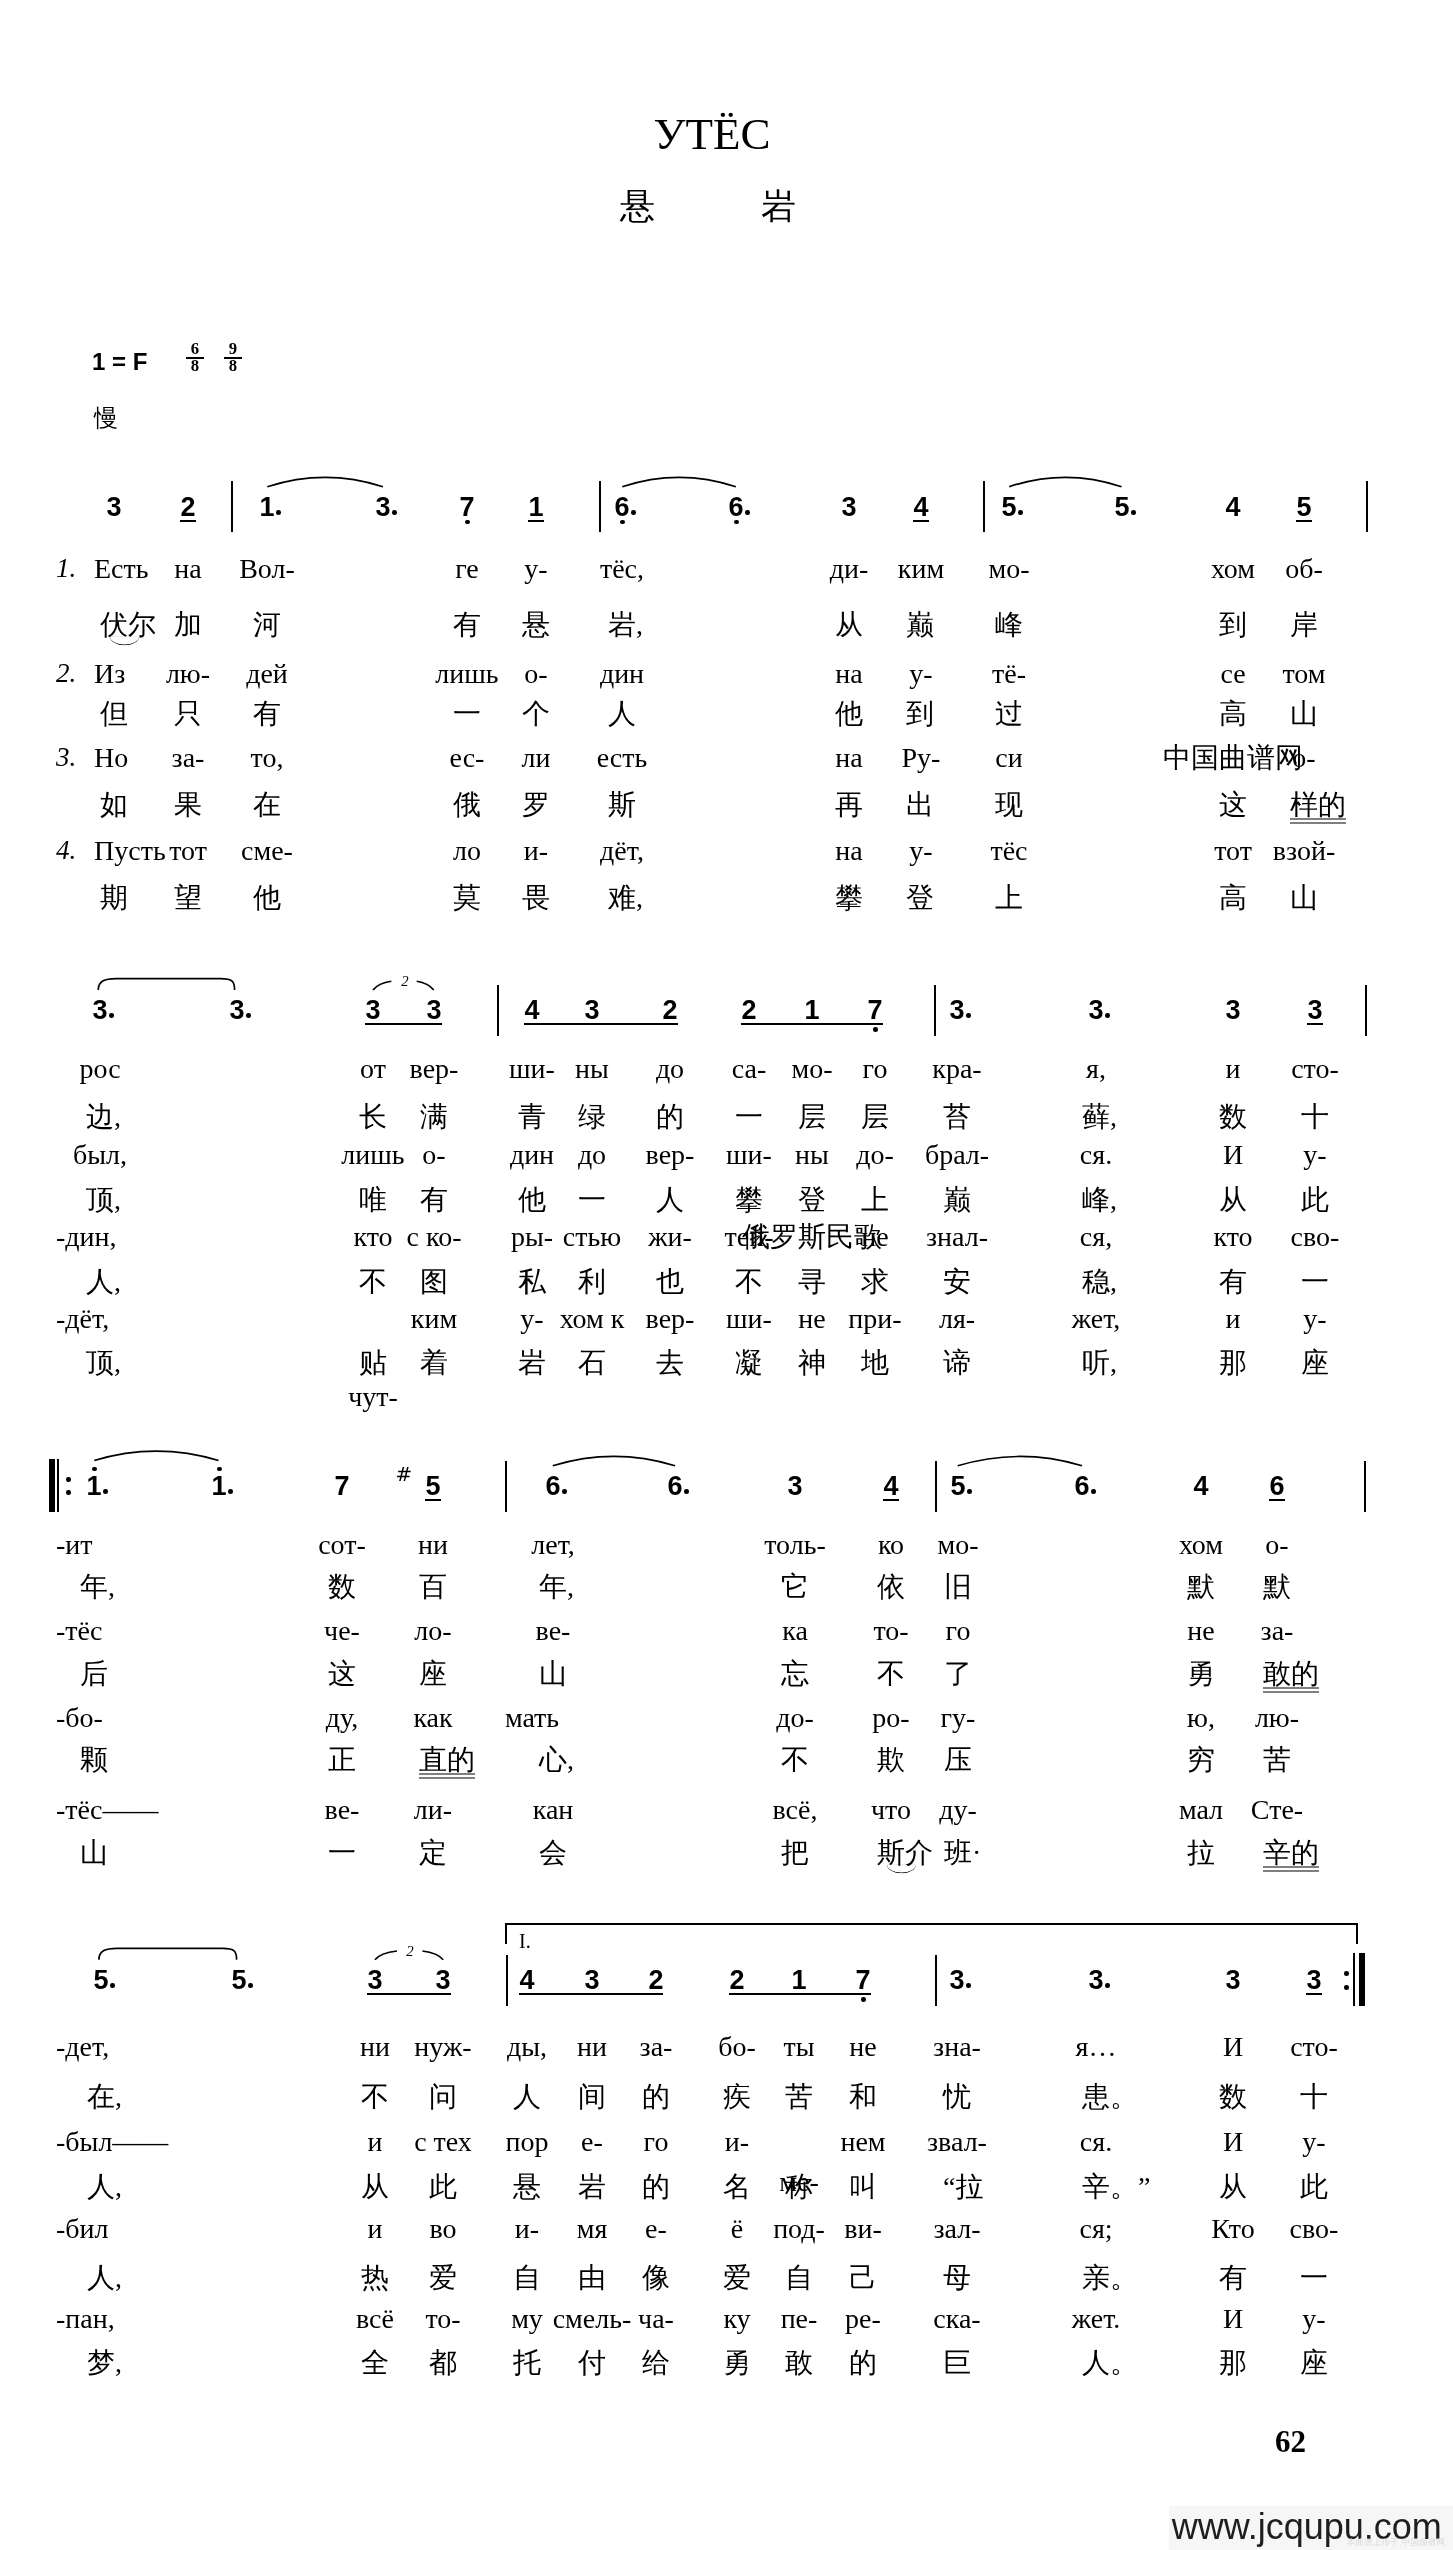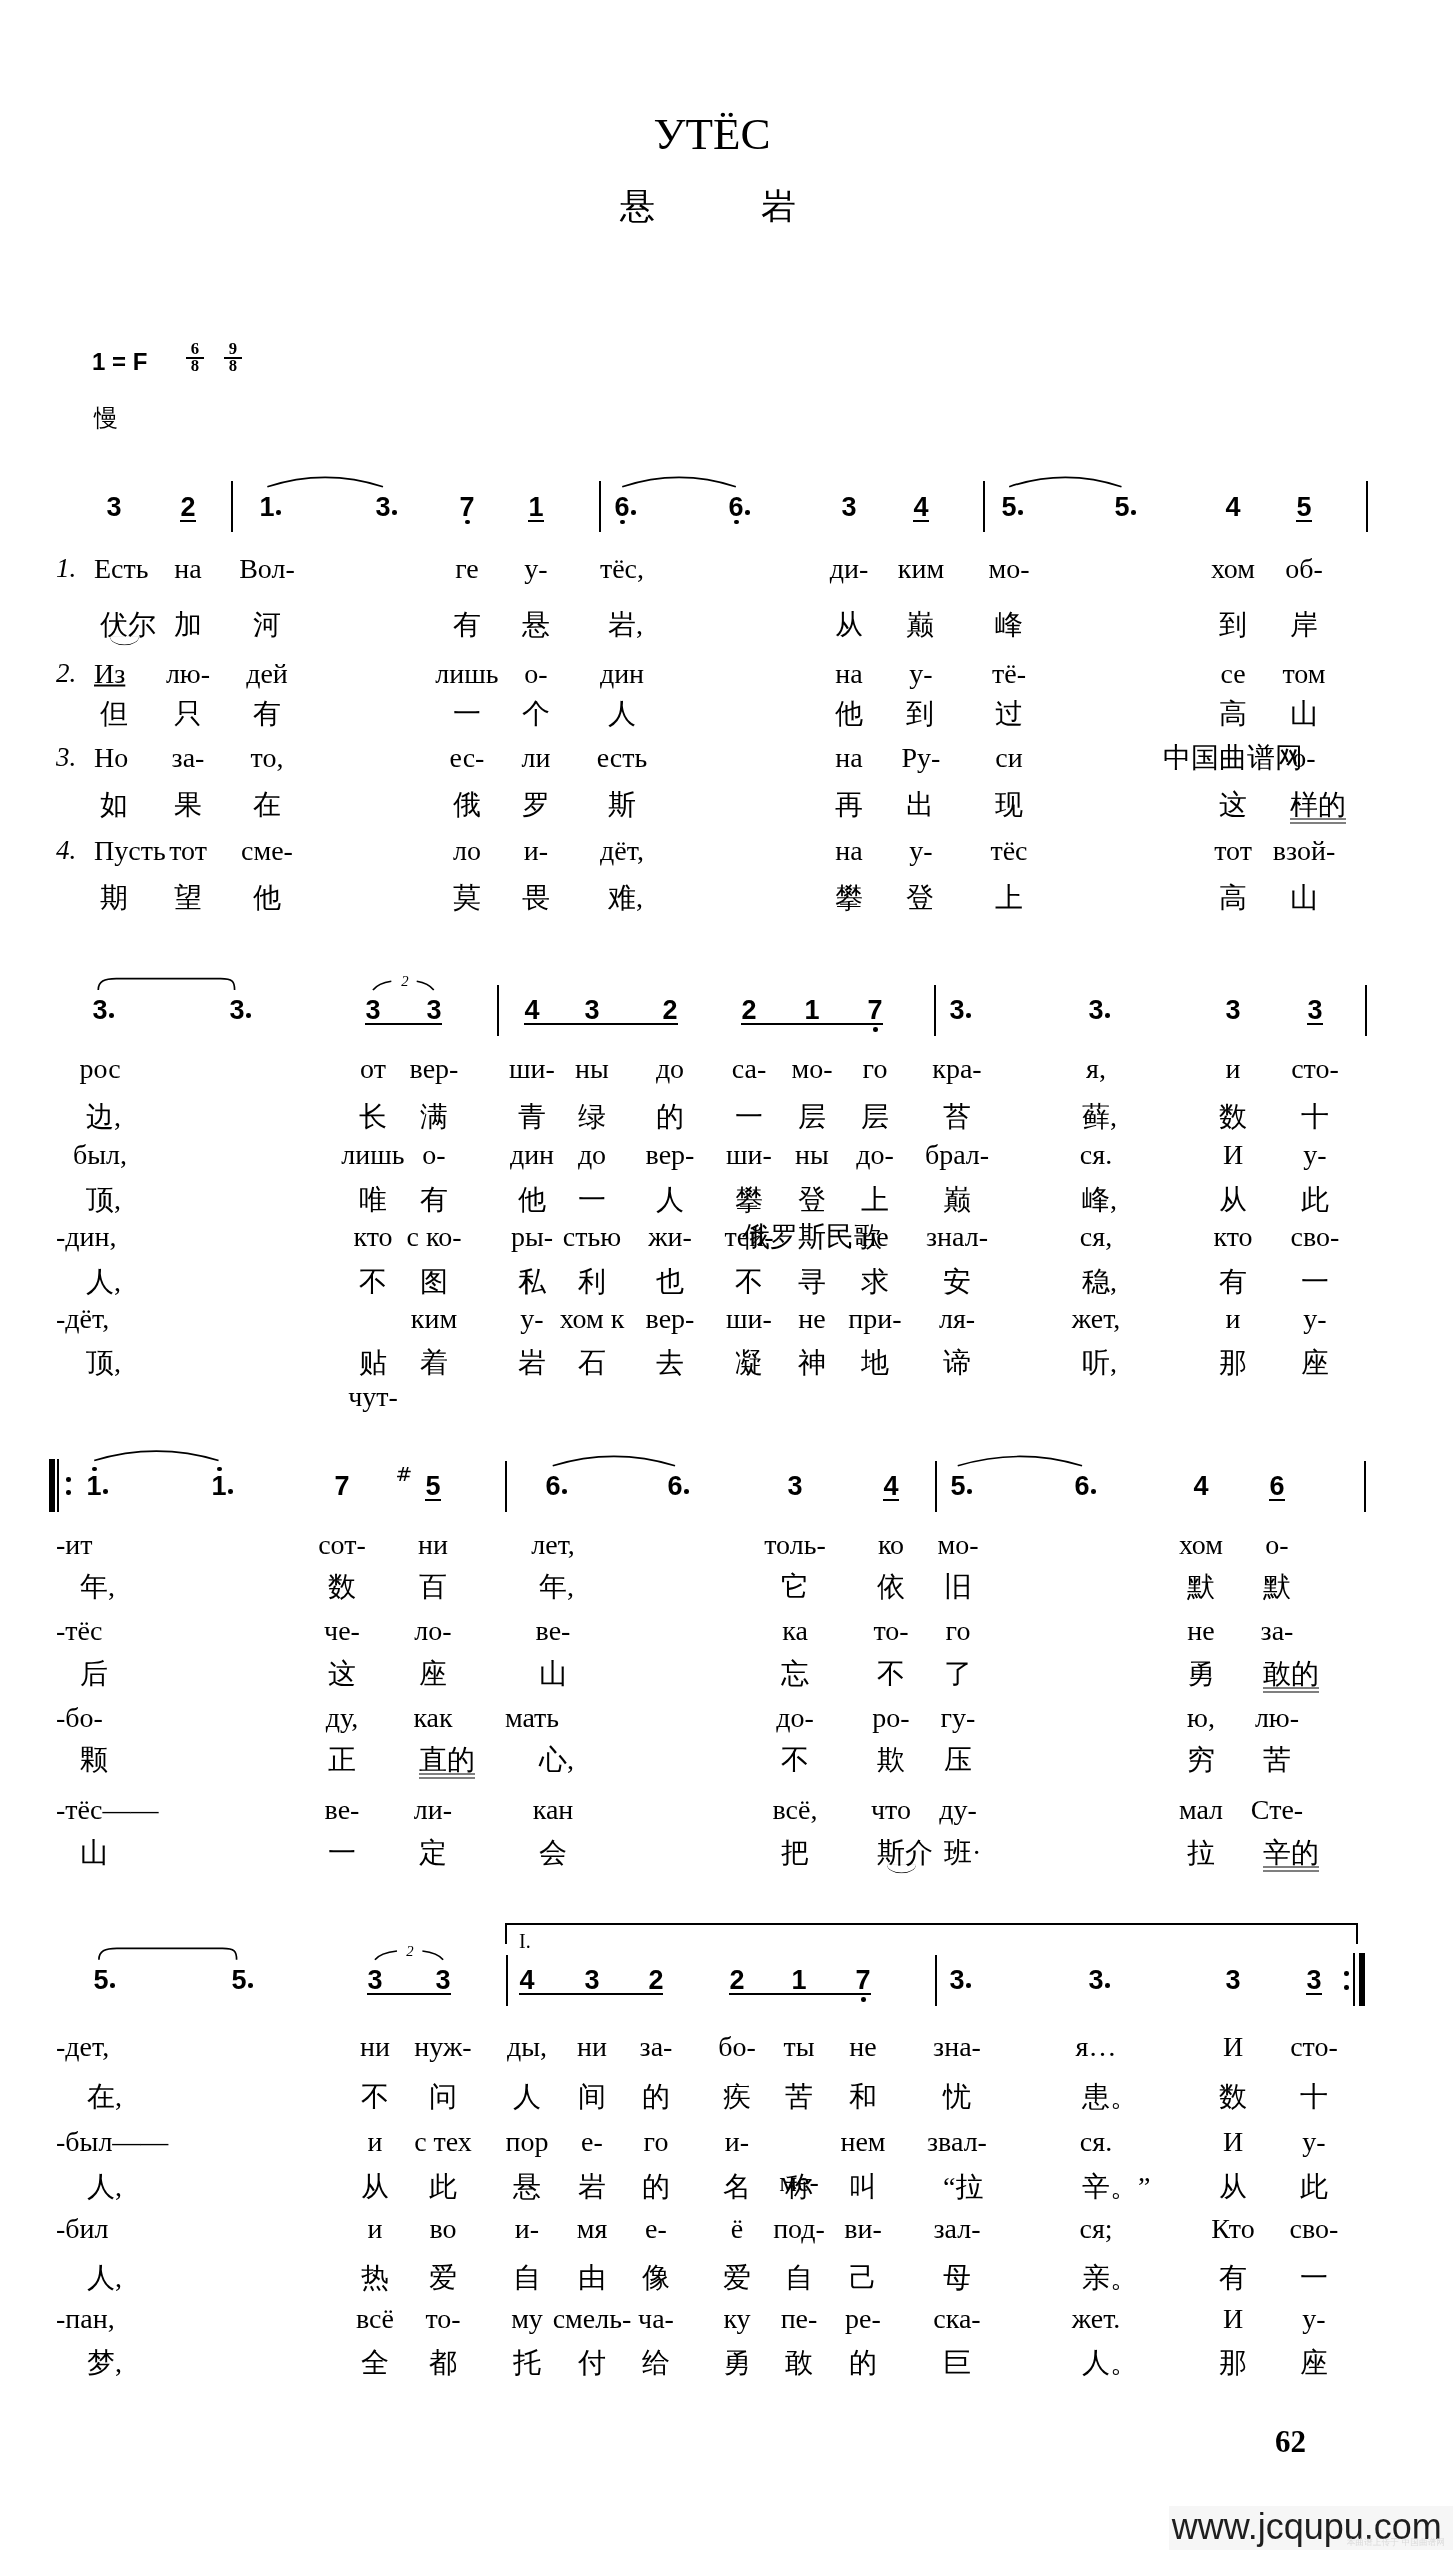--- a/index.html
+++ b/index.html
@@ -161,21 +161,21 @@
         <div class="lyric zh" style="left: 253px; top: 624px;">河</div>
         <div class="lyric zh" style="left: 453px; top: 624px;">有</div>
         <div class="lyric zh" style="left: 522px; top: 624px;">悬</div>
         <div class="lyric zh" style="left: 608px; top: 624px;">岩,</div>
         <div class="lyric zh" style="left: 835px; top: 624px;">从</div>
         <div class="lyric zh" style="left: 906px; top: 624px;">巅</div>
         <div class="lyric zh" style="left: 995px; top: 624px;">峰</div>
         <div class="lyric zh" style="left: 1219px; top: 624px;">到</div>
         <div class="lyric zh" style="left: 1290px; top: 624px;">岸</div>
         <div class="lyric verse" style="left: 56px; top: 673px;">2.</div>
-        <div class="lyric ru lead" style="left: 94px; top: 673px; text-decoration: underline;">Из</div>
+        <div class="lyric ru lead" style="left: 94px; top: 673px;">Из</div>
         <div class="lyric ru" style="left: 188px; top: 673px;">лю-</div>
         <div class="lyric ru" style="left: 267px; top: 673px;">дей</div>
         <div class="lyric ru" style="left: 467px; top: 673px;">лишь</div>
         <div class="lyric ru" style="left: 536px; top: 673px;">о-</div>
         <div class="lyric ru" style="left: 622px; top: 673px;">дин</div>
         <div class="lyric ru" style="left: 849px; top: 673px;">на</div>
         <div class="lyric ru" style="left: 921px; top: 673px;">у-</div>
         <div class="lyric ru" style="left: 1009px; top: 673px;">тё-</div>
         <div class="lyric ru" style="left: 1233px; top: 673px;">се</div>
         <div class="lyric ru" style="left: 1304px; top: 673px;">том</div>

